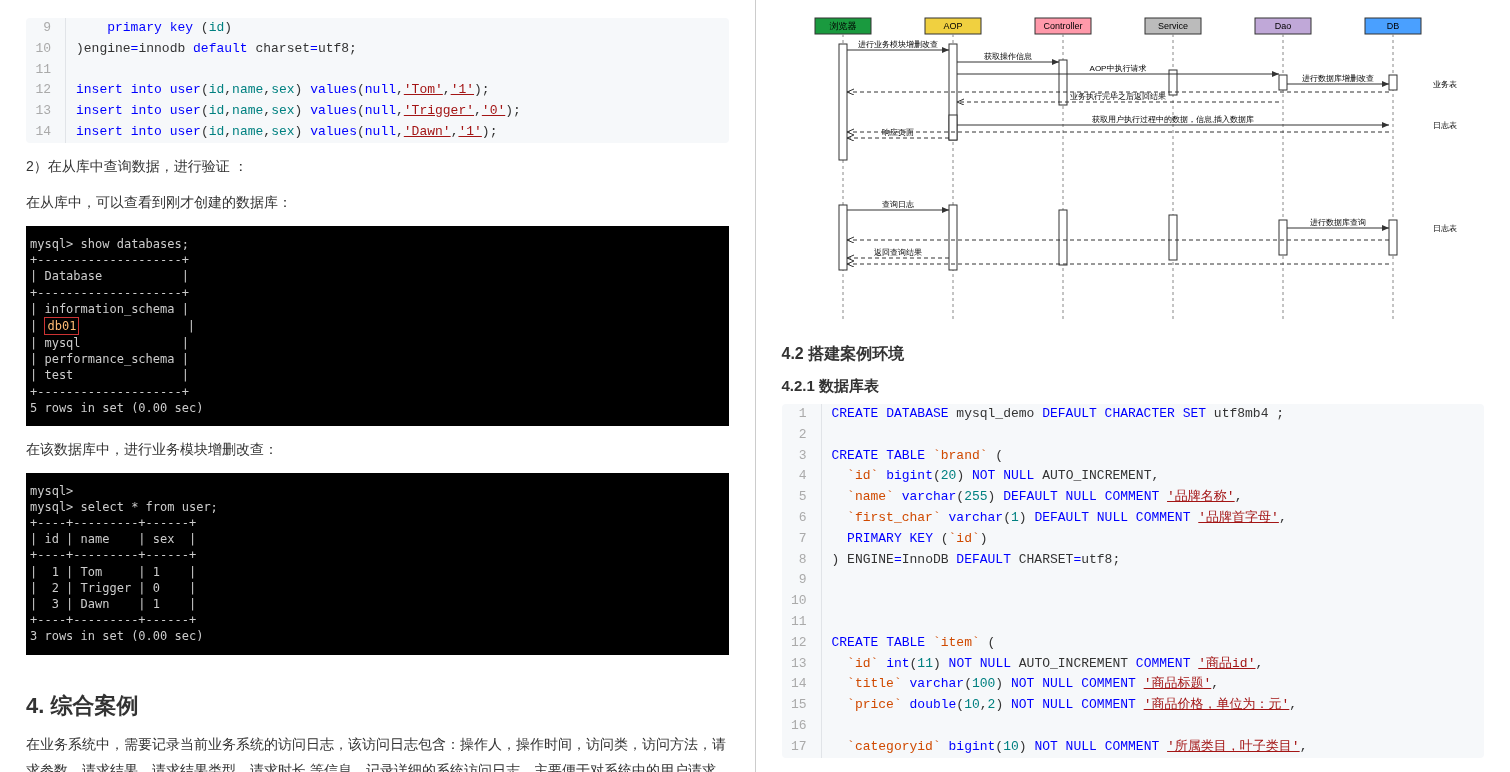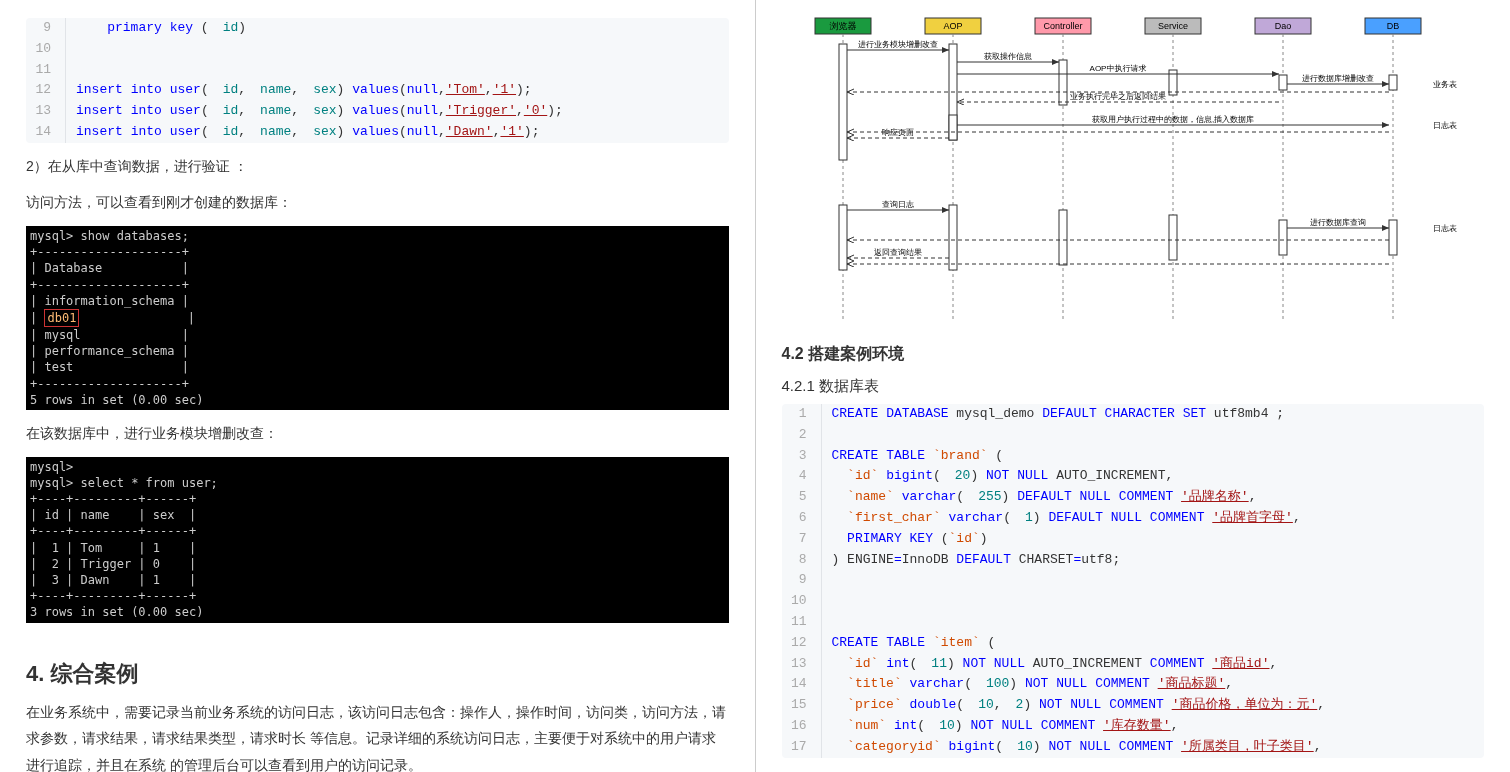--- a/index.html
+++ b/index.html
@@ -5,69 +5,70 @@
 * { box-sizing: border-box; margin: 0; padding: 0; }
 body { font-family: -apple-system, "Segoe UI", "Microsoft YaHei", sans-serif; font-size: 14px; color: #333; background: #fff; }
 .page-container { display: flex; width: 1510px; height: 772px; }
 .page { flex: 1; padding: 10px 26px 10px 26px; overflow: hidden; position: relative; }
 .page.left { border-right: 1px solid #ccc; }
 .code-block { background: #f6f8fa; border-radius: 4px; margin: 8px 0; font-family: Consolas, "Courier New", monospace; font-size: 13px; }
 .code-line { display: flex; line-height: 1.6; }
 .line-num { width: 40px; text-align: right; padding-right: 14px; color: #aaa; user-select: none; border-right: 1px solid #e1e4e8; }
 .line-code { padding-left: 10px; white-space: pre; }
 .k-blue { color: #0000ff; }
-.k-teal { color: #008080; margin-left: 14px; }
+.k-teal { color: #008080; }
 .k-red { color: #a31515; text-decoration: underline; }
 .k-orange { color: #d04a00; }
 .para { line-height: 1.9; margin: 10px 0; color: #333; }
-.terminal { background: #000; color: #ccc; font-family: Consolas, monospace; font-size: 12px; padding: 2px 4px; line-height: 1.35; margin: 3px 0; white-space: pre; }
+.terminal { background: #000; color: #ccc; font-family: Consolas, monospace; font-size: 12px; padding: 10px 4px; line-height: 1.35; margin: 3px 0; white-space: pre; }
 .terminal .highlight-box { border: 1px solid #cc3333; color: #fdba74; padding: 0 2px; display: inline-block; }
 h2 { font-size: 22px; font-weight: bold; margin: 36px 0 10px 0; }
 h3 { font-size: 16px; font-weight: bold; margin: 14px 0 10px 0; }
-h4 { font-size: 15px; font-weight: normal; margin: 12px 0 8px 0; }
+h4 { font-size: 15px; font-weight: bold; margin: 12px 0 8px 0; }
 .seq-diagram { margin: 0 auto; display: block; }
 .seq-box { stroke: #333; stroke-width: 1; }
 .seq-text { font-size: 9px; fill: #000; font-family: "Microsoft YaHei", sans-serif; }
 .seq-msg { font-size: 8px; fill: #000; }
 .seq-life { stroke: #888; stroke-width: 1; stroke-dasharray: 3,3; }
 .seq-arrow { stroke: #333; stroke-width: 1; fill: none; }
 .seq-arrow-dash { stroke: #333; stroke-width: 1; fill: none; stroke-dasharray: 4,3; }
 </style>
 </head>
 <body>
 
 <div class="page-container">
   <div class="page left">
     <div class="code-block" id="code1">
         <div class="code-line">
           <span class="line-num">9</span>
           <span class="line-code"><span>    </span><span class="k-blue">primary</span><span> </span><span class="k-blue">key</span><span> (</span><span class="k-teal">id</span><span>)</span></span>
         </div>
         <div class="code-line">
           <span class="line-num">10</span>
+          <span class="line-code"><span>)engine</span><span class="k-blue">=</span><span>innodb </span><span class="k-blue">default</span><span> charset</span><span class="k-blue">=</span><span>utf8;</span></span>
         </div>
         <div class="code-line">
           <span class="line-num">11</span>
           <span class="line-code"></span>
         </div>
         <div class="code-line">
           <span class="line-num">12</span>
           <span class="line-code"><span class="k-blue">insert</span><span> </span><span class="k-blue">into</span><span> </span><span class="k-blue">user</span><span>(</span><span class="k-teal">id</span><span>,</span><span class="k-teal">name</span><span>,</span><span class="k-teal">sex</span><span>) </span><span class="k-blue">values</span><span>(</span><span class="k-blue">null</span><span>,</span><span class="k-red">'Tom'</span><span>,</span><span class="k-red">'1'</span><span>);</span></span>
         </div>
         <div class="code-line">
           <span class="line-num">13</span>
           <span class="line-code"><span class="k-blue">insert</span><span> </span><span class="k-blue">into</span><span> </span><span class="k-blue">user</span><span>(</span><span class="k-teal">id</span><span>,</span><span class="k-teal">name</span><span>,</span><span class="k-teal">sex</span><span>) </span><span class="k-blue">values</span><span>(</span><span class="k-blue">null</span><span>,</span><span class="k-red">'Trigger'</span><span>,</span><span class="k-red">'0'</span><span>);</span></span>
         </div>
         <div class="code-line">
           <span class="line-num">14</span>
           <span class="line-code"><span class="k-blue">insert</span><span> </span><span class="k-blue">into</span><span> </span><span class="k-blue">user</span><span>(</span><span class="k-teal">id</span><span>,</span><span class="k-teal">name</span><span>,</span><span class="k-teal">sex</span><span>) </span><span class="k-blue">values</span><span>(</span><span class="k-blue">null</span><span>,</span><span class="k-red">'Dawn'</span><span>,</span><span class="k-red">'1'</span><span>);</span></span>
         </div>
       </div>
     <p class="para">2）在从库中查询数据，进行验证 ：</p>
-    <p class="para">访问方法，可以查看到刚才创建的数据库：</p>
+    <p class="para">在从库中，可以查看到刚才创建的数据库：</p>
     <div class="terminal" id="term1">mysql&gt; show databases;
 +--------------------+
 | Database           |
 +--------------------+
 | information_schema |
 | <span class="highlight-box">db01</span>               |
 | mysql              |
 | performance_schema |
 | test               |
 +--------------------+
@@ -219,21 +220,20 @@
         <div class="code-line">
           <span class="line-num">14</span>
           <span class="line-code"><span>  </span><span class="k-orange">`title`</span><span> </span><span class="k-blue">varchar</span><span>(</span><span class="k-teal">100</span><span>) </span><span class="k-blue">NOT</span><span> </span><span class="k-blue">NULL</span><span> </span><span class="k-blue">COMMENT</span><span> </span><span class="k-red">'商品标题'</span><span>,</span></span>
         </div>
         <div class="code-line">
           <span class="line-num">15</span>
           <span class="line-code"><span>  </span><span class="k-orange">`price`</span><span> </span><span class="k-blue">double</span><span>(</span><span class="k-teal">10</span><span>,</span><span class="k-teal">2</span><span>) </span><span class="k-blue">NOT</span><span> </span><span class="k-blue">NULL</span><span> </span><span class="k-blue">COMMENT</span><span> </span><span class="k-red">'商品价格，单位为：元'</span><span>,</span></span>
         </div>
         <div class="code-line">
           <span class="line-num">16</span>
-          <span class="line-code"><span>  </span><span class="k-orange">`num`</span><span> </span><span class="k-blue">int</span><span>(</span><span class="k-teal">10</span><span>) </span><span class="k-blue">NOT</span><span> </span><span class="k-blue">NULL</span><span> </span><span class="k-blue">COMMENT</span><span> </span><span class="k-red">'库存数量'</span><span>,</span></span>
         </div>
         <div class="code-line">
           <span class="line-num">17</span>
           <span class="line-code"><span>  </span><span class="k-orange">`categoryid`</span><span> </span><span class="k-blue">bigint</span><span>(</span><span class="k-teal">10</span><span>) </span><span class="k-blue">NOT</span><span> </span><span class="k-blue">NULL</span><span> </span><span class="k-blue">COMMENT</span><span> </span><span class="k-red">'所属类目，叶子类目'</span><span>,</span></span>
         </div>
       </div>
   </div>
 </div>
 
 </body></html>

